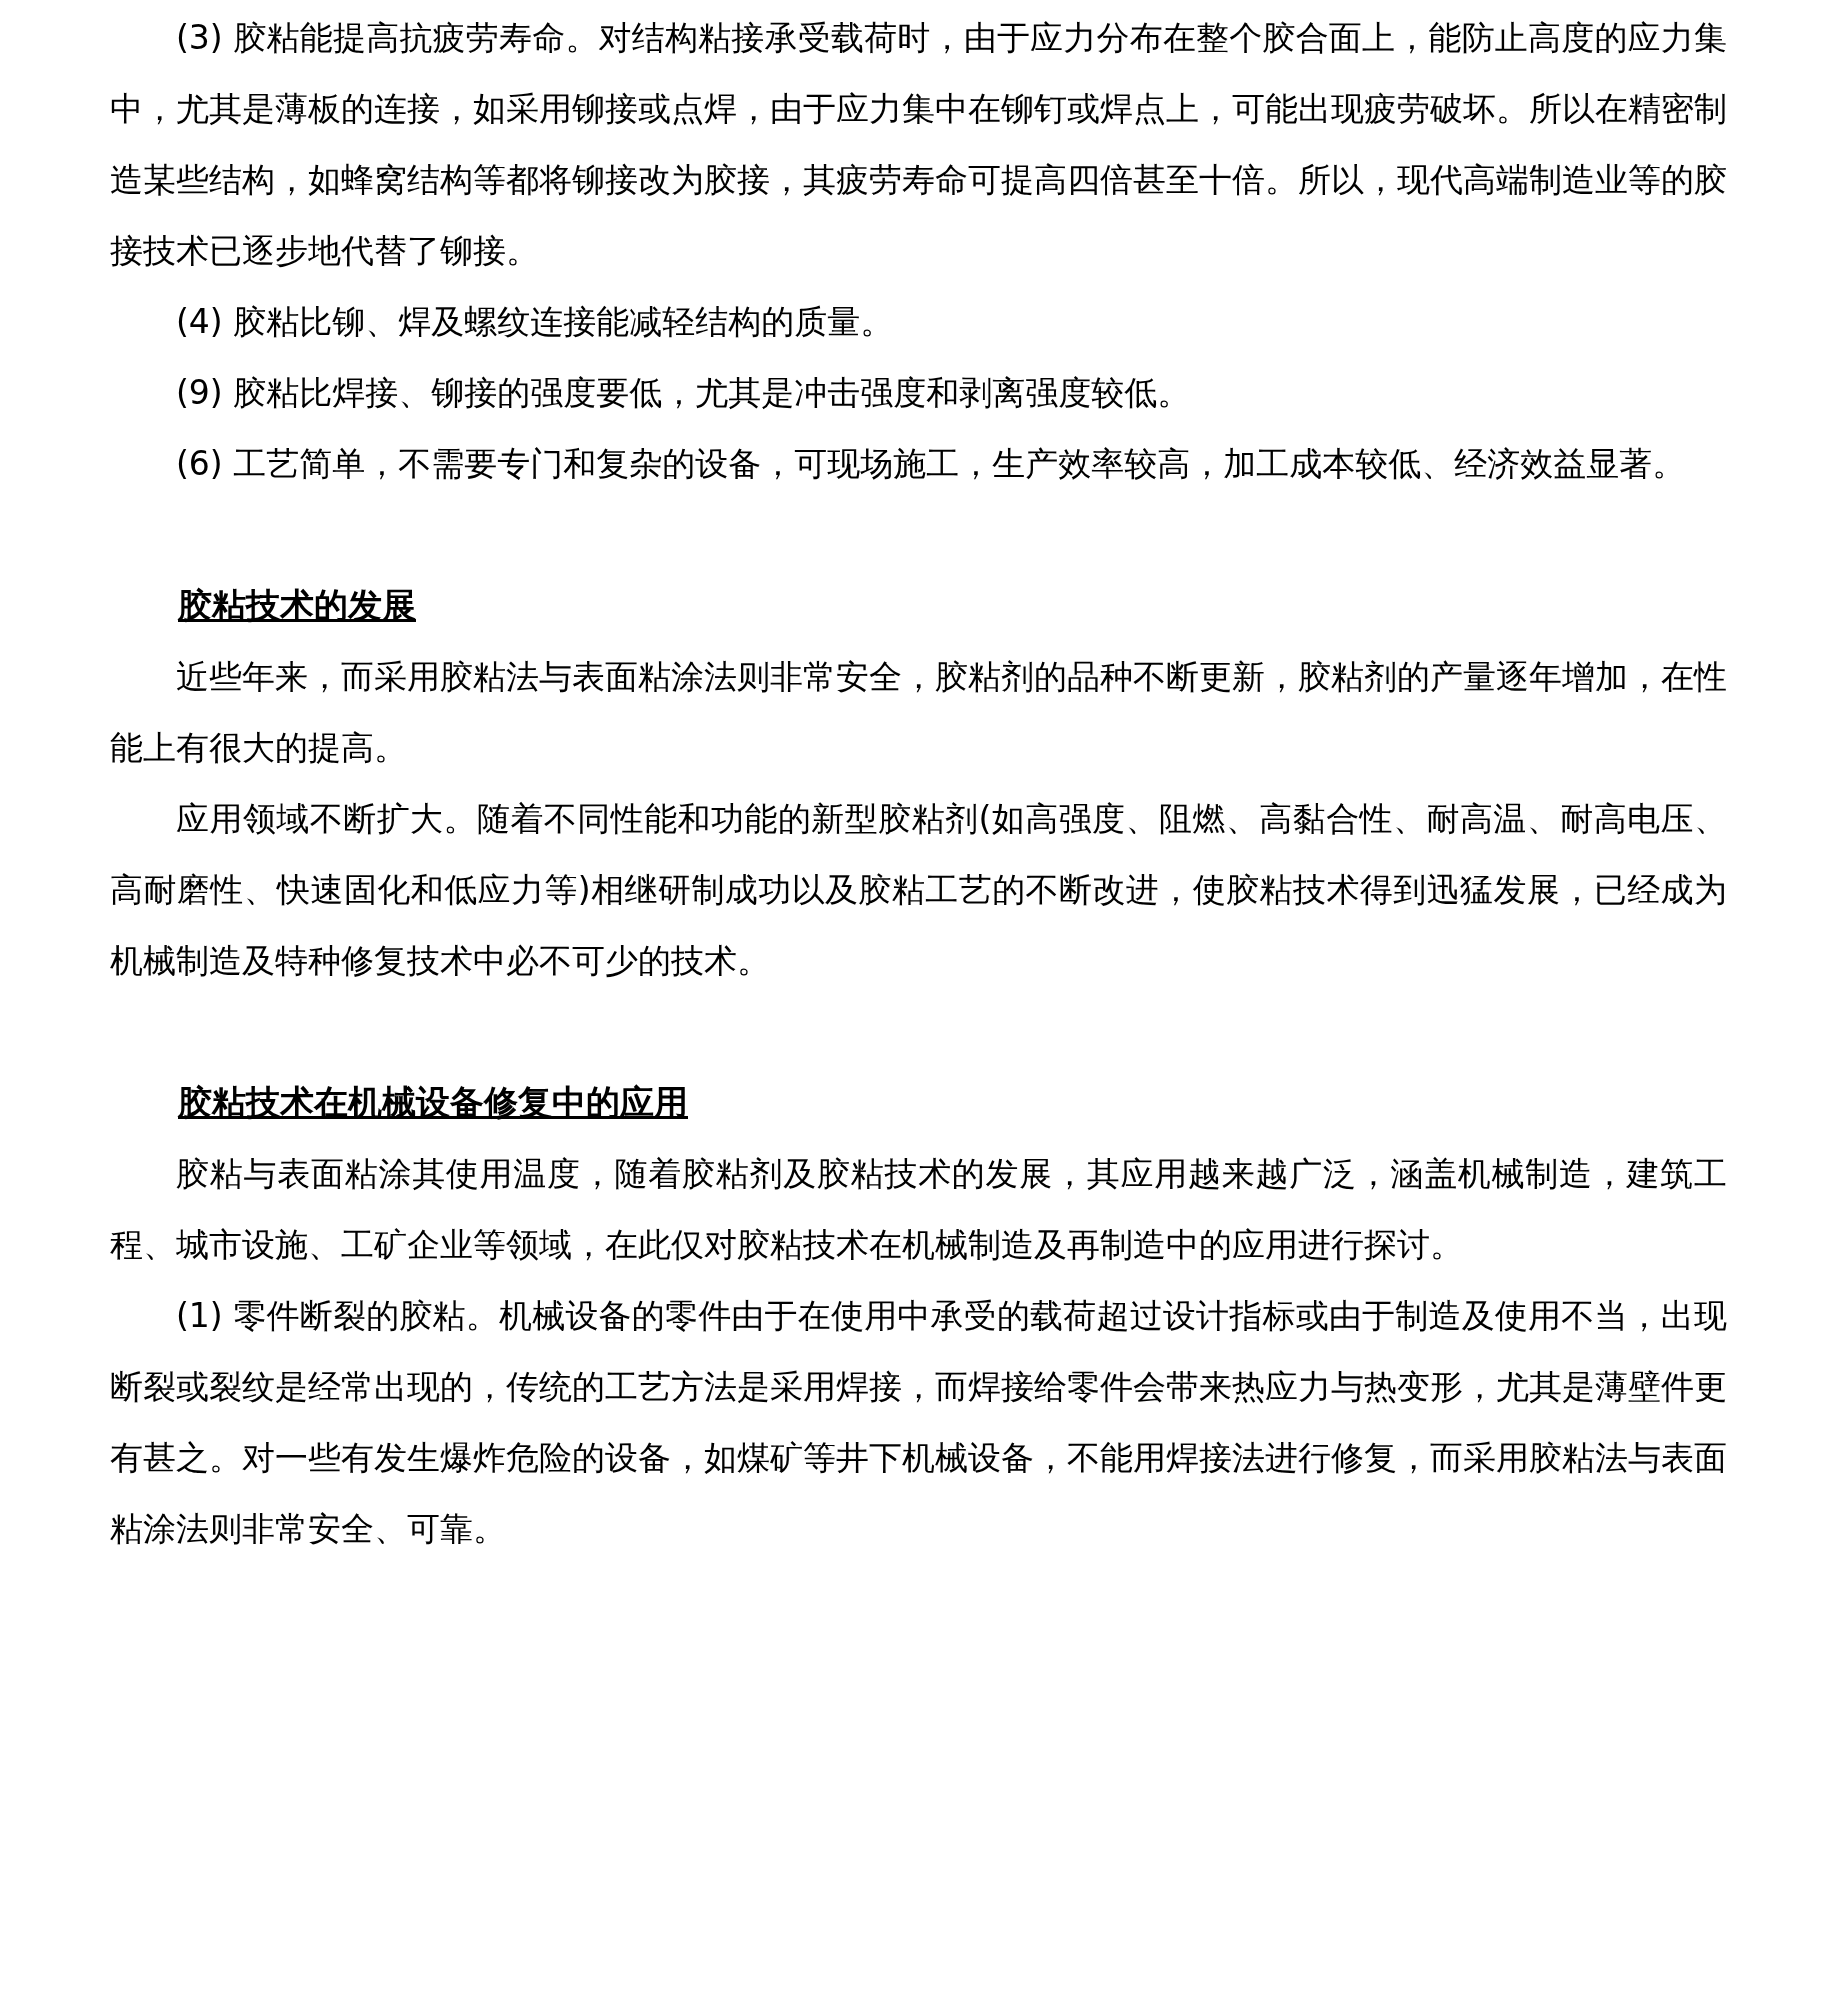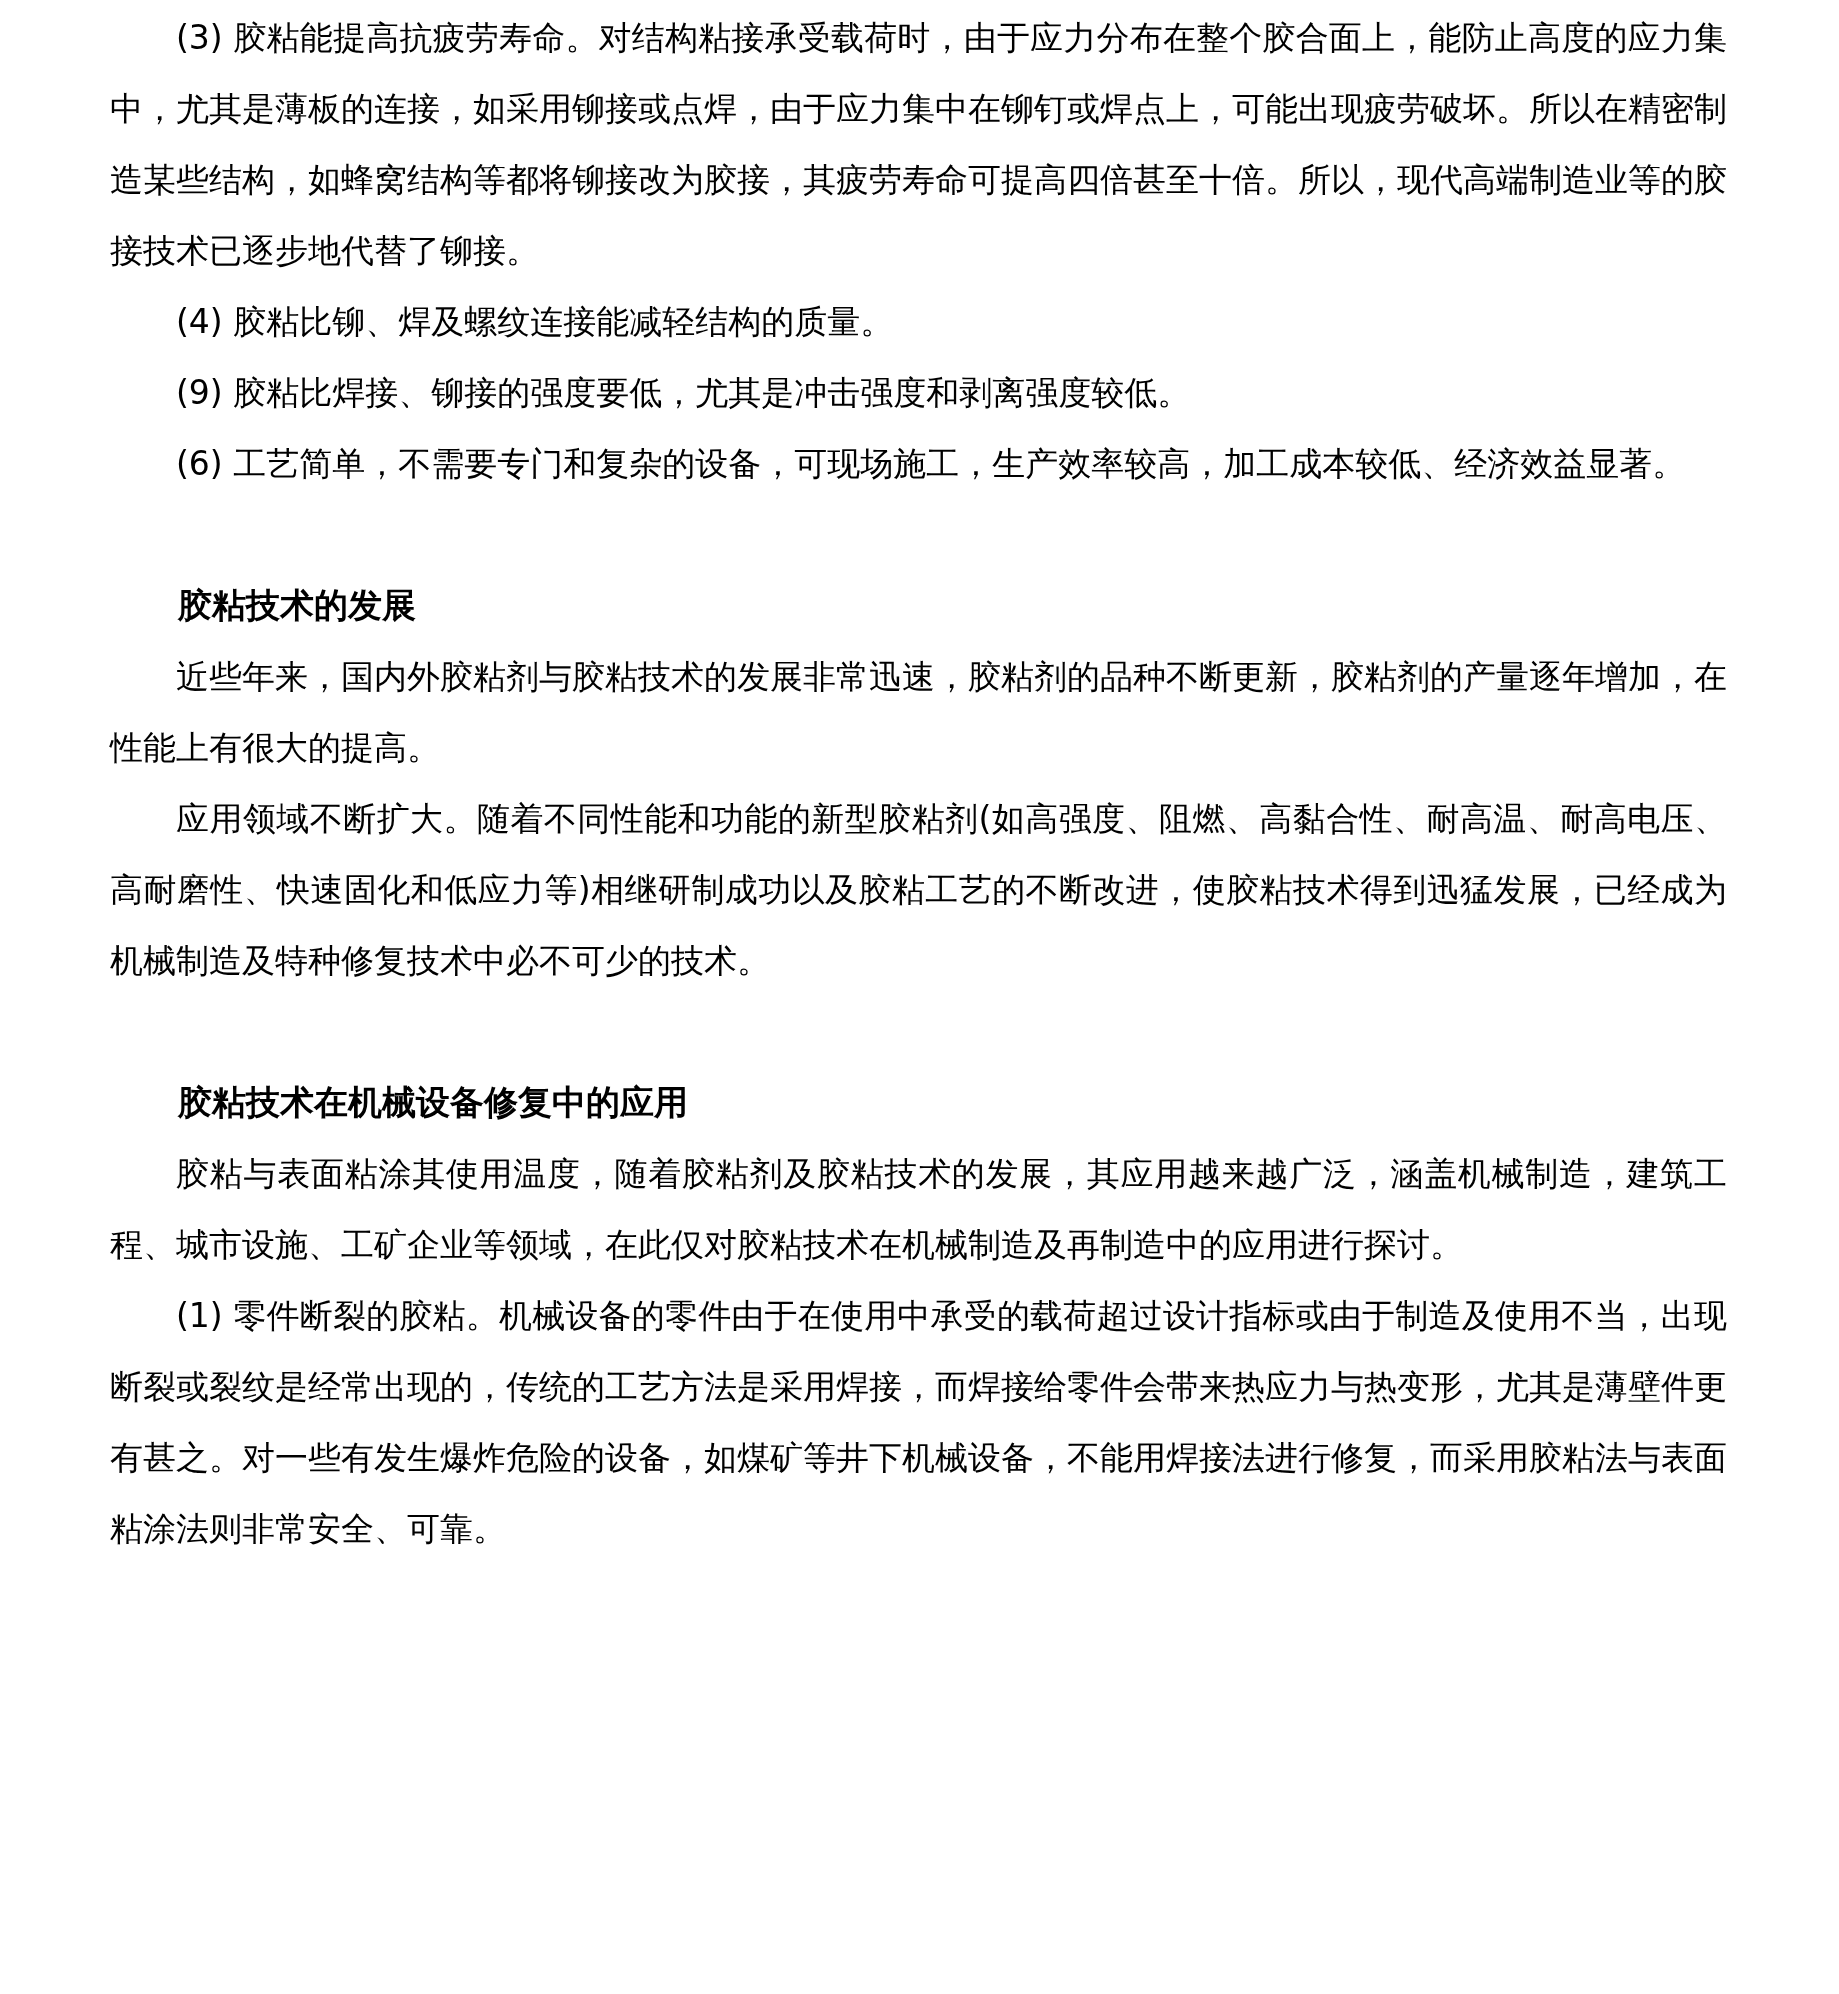--- a/index.html
+++ b/index.html
@@ -23,30 +23,31 @@
   .para {
     margin: 0;
     text-indent: 2em;
   }
   .heading {
     margin: 71px 0 0 0;
     font-size: 34px;
     font-weight: 700;
     text-indent: 2em;
     line-height: 71px;
+    text-decoration: underline;
   }
 </style>
 </head>
 <body>
 
 <div class="page">
   <p class="para">(3) 胶粘能提高抗疲劳寿命。对结构粘接承受载荷时，由于应力分布在整个胶合面上，能防止高度的应力集中，尤其是薄板的连接，如采用铆接或点焊，由于应力集中在铆钉或焊点上，可能出现疲劳破坏。所以在精密制造某些结构，如蜂窝结构等都将铆接改为胶接，其疲劳寿命可提高四倍甚至十倍。所以，现代高端制造业等的胶接技术已逐步地代替了铆接。</p>
   <p class="para">(4) 胶粘比铆、焊及螺纹连接能减轻结构的质量。</p>
   <p class="para">(9) 胶粘比焊接、铆接的强度要低，尤其是冲击强度和剥离强度较低。</p>
   <p class="para">(6) 工艺简单，不需要专门和复杂的设备，可现场施工，生产效率较高，加工成本较低、经济效益显著。</p>
   <h2 class="heading">胶粘技术的发展</h2>
-  <p class="para">近些年来，国内外胶粘剂与胶粘技术的发展非常迅速，胶粘剂的品种不断更新，胶粘剂的产量逐年增加，在性能上有很大的提高。</p>
+  <p class="para">近些年来，而采用胶粘法与表面粘涂法则非常安全，胶粘剂的品种不断更新，胶粘剂的产量逐年增加，在性能上有很大的提高。</p>
   <p class="para">应用领域不断扩大。随着不同性能和功能的新型胶粘剂(如高强度、阻燃、高黏合性、耐高温、耐高电压、高耐磨性、快速固化和低应力等)相继研制成功以及胶粘工艺的不断改进，使胶粘技术得到迅猛发展，已经成为机械制造及特种修复技术中必不可少的技术。</p>
   <h2 class="heading">胶粘技术在机械设备修复中的应用</h2>
   <p class="para">胶粘与表面粘涂其使用温度，随着胶粘剂及胶粘技术的发展，其应用越来越广泛，涵盖机械制造，建筑工程、城市设施、工矿企业等领域，在此仅对胶粘技术在机械制造及再制造中的应用进行探讨。</p>
   <p class="para">(1) 零件断裂的胶粘。机械设备的零件由于在使用中承受的载荷超过设计指标或由于制造及使用不当，出现断裂或裂纹是经常出现的，传统的工艺方法是采用焊接，而焊接给零件会带来热应力与热变形，尤其是薄壁件更有甚之。对一些有发生爆炸危险的设备，如煤矿等井下机械设备，不能用焊接法进行修复，而采用胶粘法与表面粘涂法则非常安全、可靠。</p>
 </div>
 
 
 </body></html>

